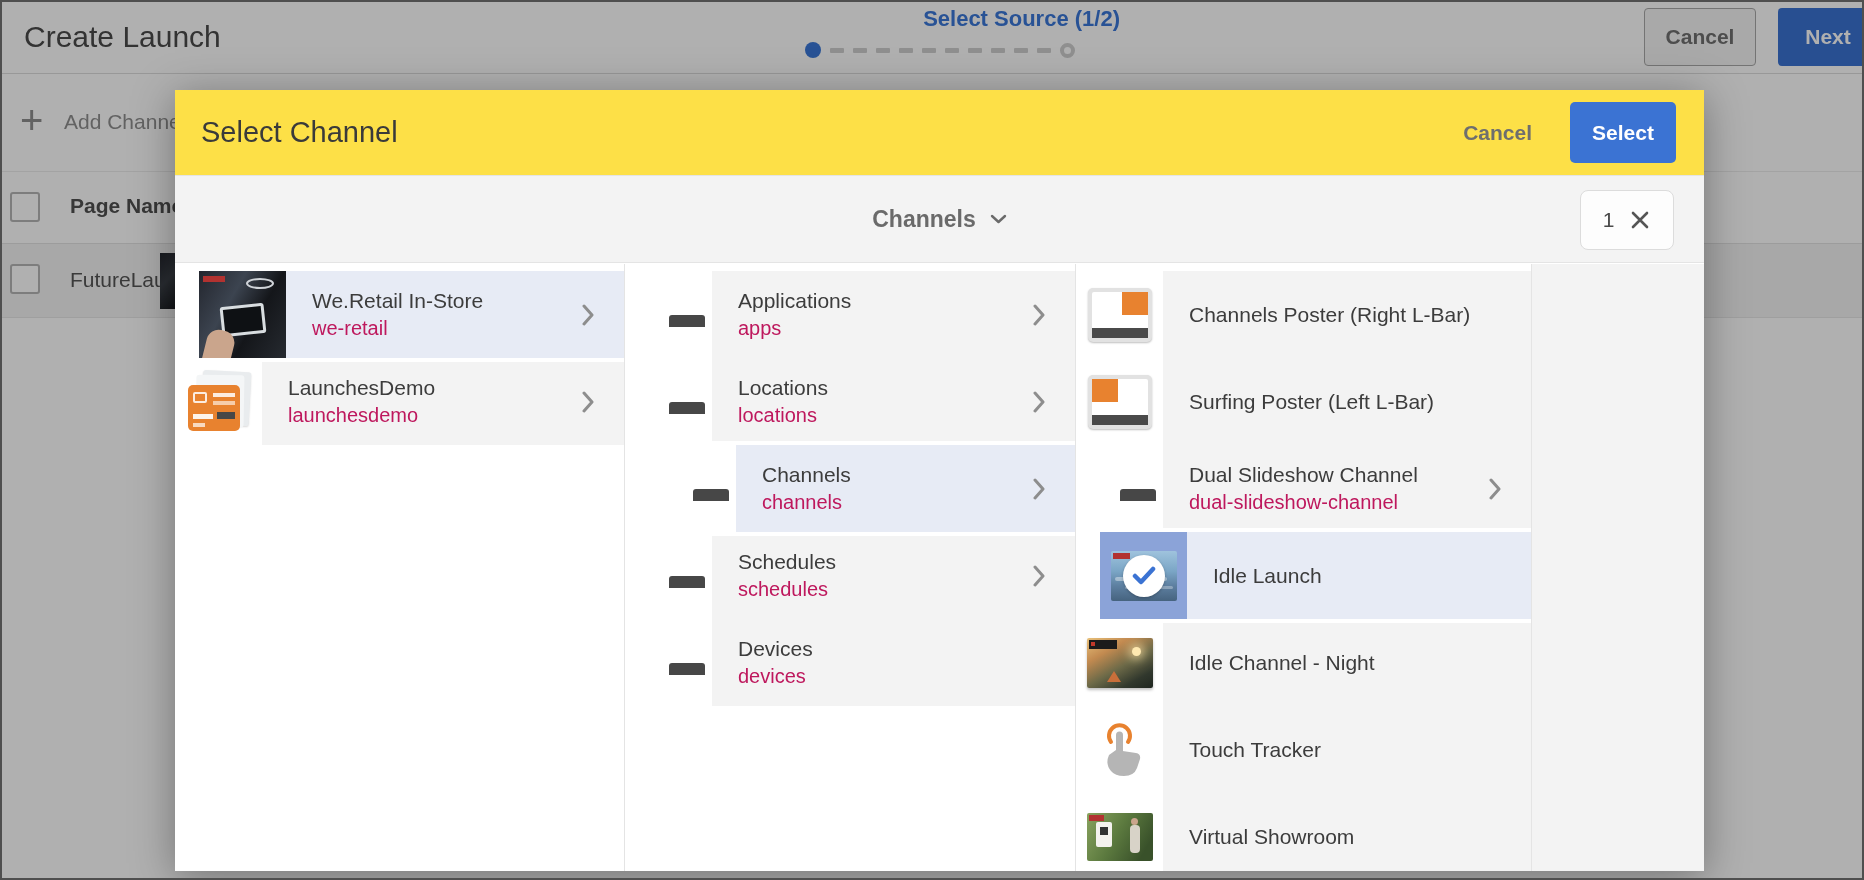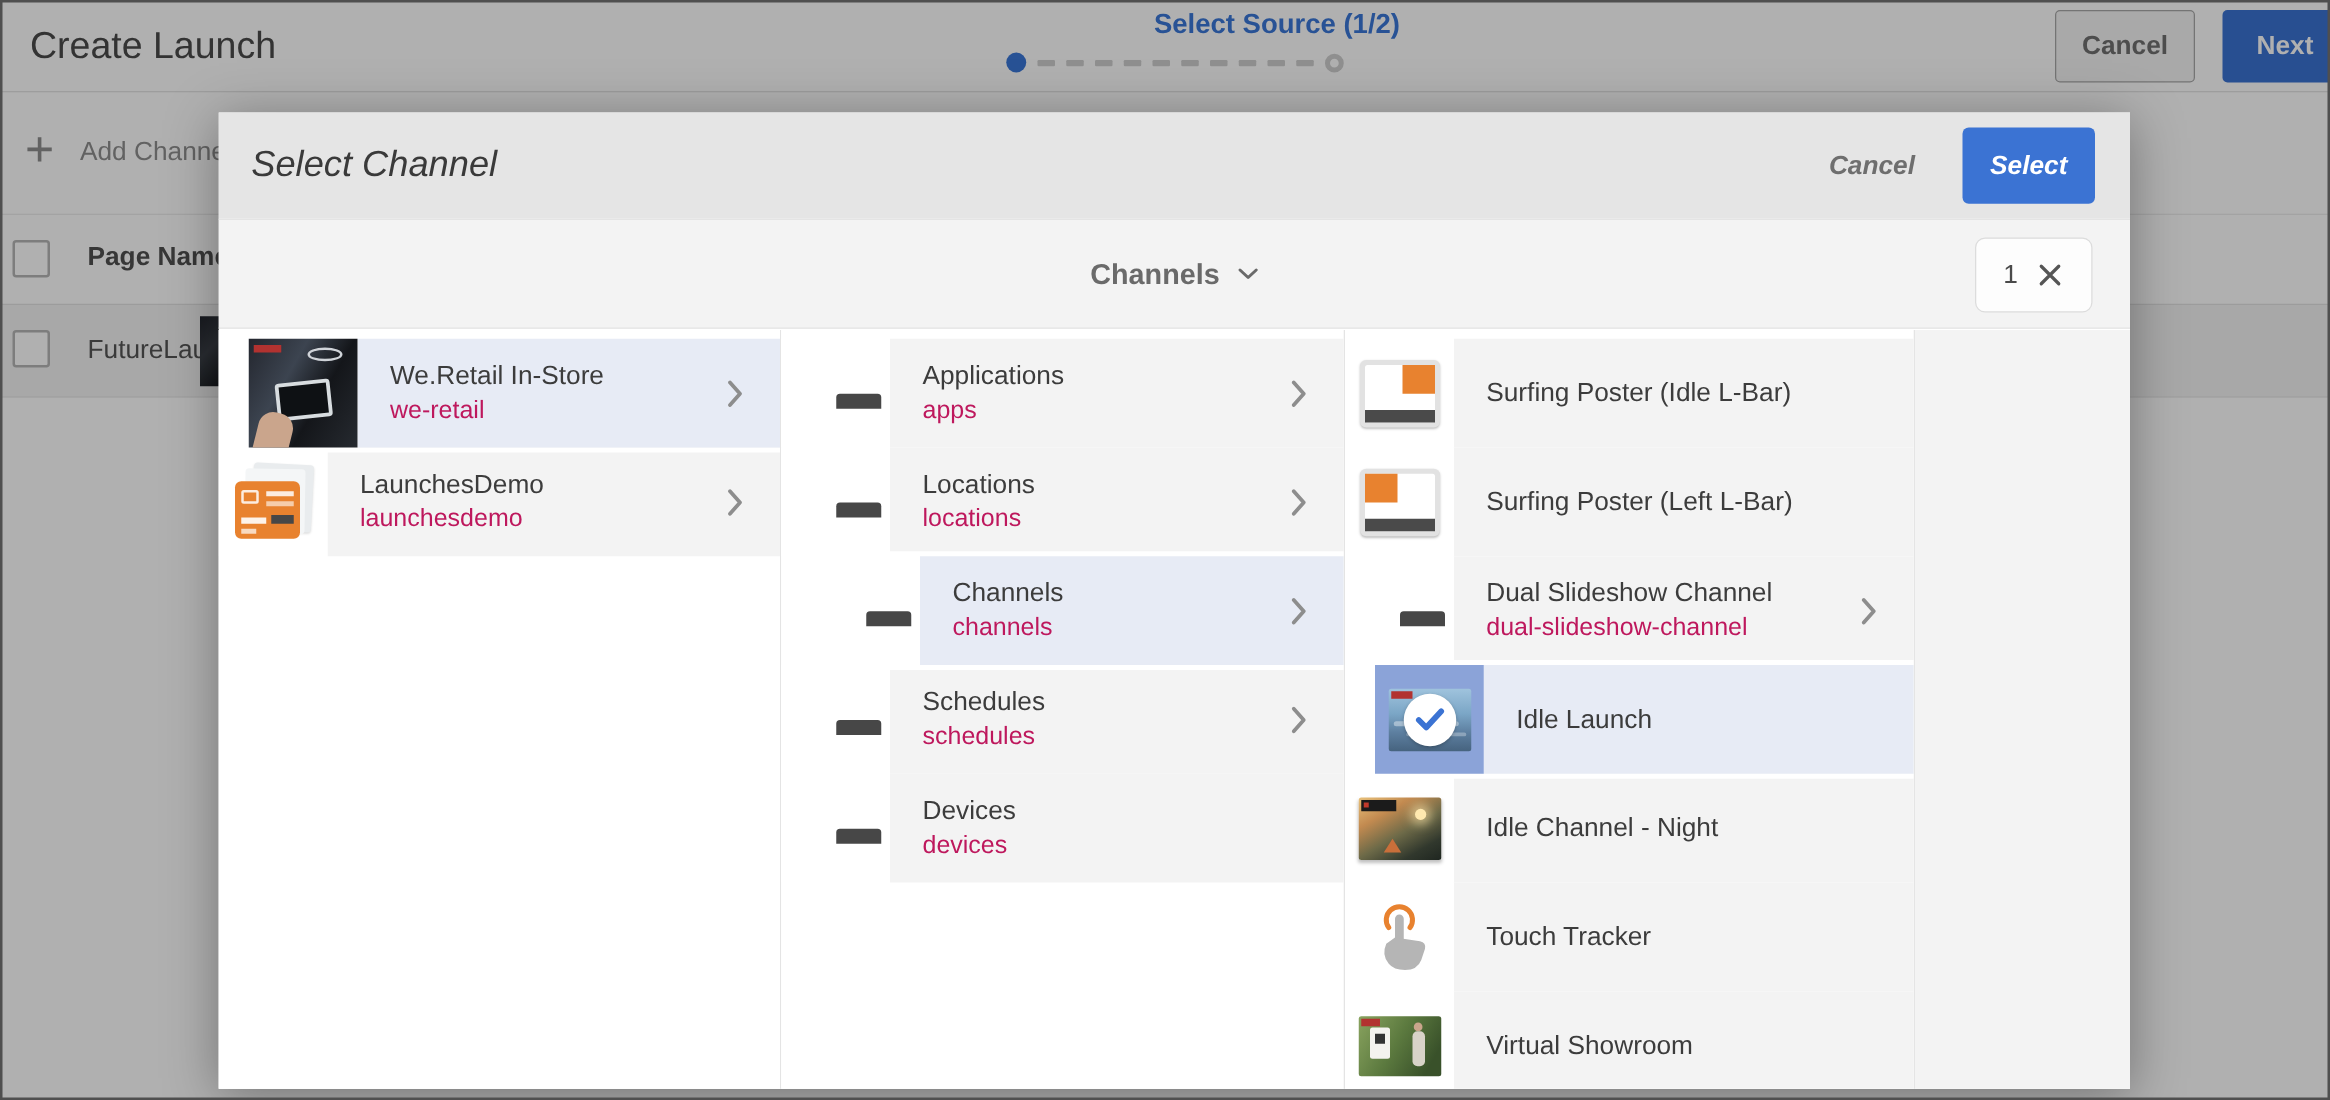--- a/index.html
+++ b/index.html
@@ -30,21 +30,21 @@
   .bg-head-label{position:absolute;left:70px;top:22px;font-size:21px;font-weight:700;color:#505050;}
   .bg-item-label{position:absolute;left:70px;top:24px;font-size:21px;color:#555;}
   .bg-item-thumb{position:absolute;left:160px;top:9px;width:20px;height:56px;
                  background:linear-gradient(135deg,#23262e,#3c4148 45%,#14161a);}
 
   .dim{position:absolute;inset:0;background:rgba(0,0,0,0.31);z-index:5;}
 
   
   .modal{position:absolute;left:175px;top:90px;width:1529px;height:781px;background:#fff;z-index:10;
          box-shadow:0 6px 40px rgba(0,0,0,.35);}
-  .m-header{position:absolute;left:0;top:0;right:0;height:85px;background:#e5e5e5;font-style:italic;}
+  .m-header{position:absolute;left:0;top:0;right:0;height:85px;background:#fde047;}
   .m-title{position:absolute;left:26px;top:0;line-height:85px;font-size:29px;font-weight:300;color:#3a3a3a;}
   .m-cancel{position:absolute;right:172px;top:0;height:85px;display:flex;align-items:center;
             font-size:21px;font-weight:700;color:#6e6e6e;cursor:pointer;}
   .m-select{position:absolute;right:28px;top:12px;width:106px;height:61px;background:#3b73d3;color:#fff;border-radius:5px;}
   .m-toolbar{position:absolute;left:0;top:85px;right:0;height:88px;background:#f3f3f3;
              border-top:1px solid #e4e4e4;border-bottom:1px solid #e4e4e4;}
   .dd{position:absolute;left:0;right:0;top:0;height:100%;display:flex;align-items:center;justify-content:center;gap:14px;cursor:pointer;}
   .dd-label{font-size:23px;font-weight:600;color:#6a6a6a;}
   .count-badge{position:absolute;right:30px;top:14px;width:94px;height:60px;background:#fdfdfd;border:1px solid #dcdcdc;
                border-radius:8px;display:flex;align-items:center;justify-content:center;gap:15px;}
@@ -359,21 +359,21 @@
       <div class="col col3">
           <div class="row">
             <div class="row-thumb">
               <div class="thumb t-screen-right">
                 <i class="scr-inner"></i>
                 <i class="scr-orange"></i>
                 <i class="scr-bar"></i>
               </div>
             </div>
             <div class="row-body">
-              <div class="row-title">Surfing Poster (Idle L-Bar)</div>
+              <div class="row-title">Channels Poster (Right L-Bar)</div>
             </div>
           </div>
           <div class="row">
             <div class="row-thumb">
               <div class="thumb t-screen-left">
                 <i class="scr-inner"></i>
                 <i class="scr-orange"></i>
                 <i class="scr-bar"></i>
               </div>
             </div>

